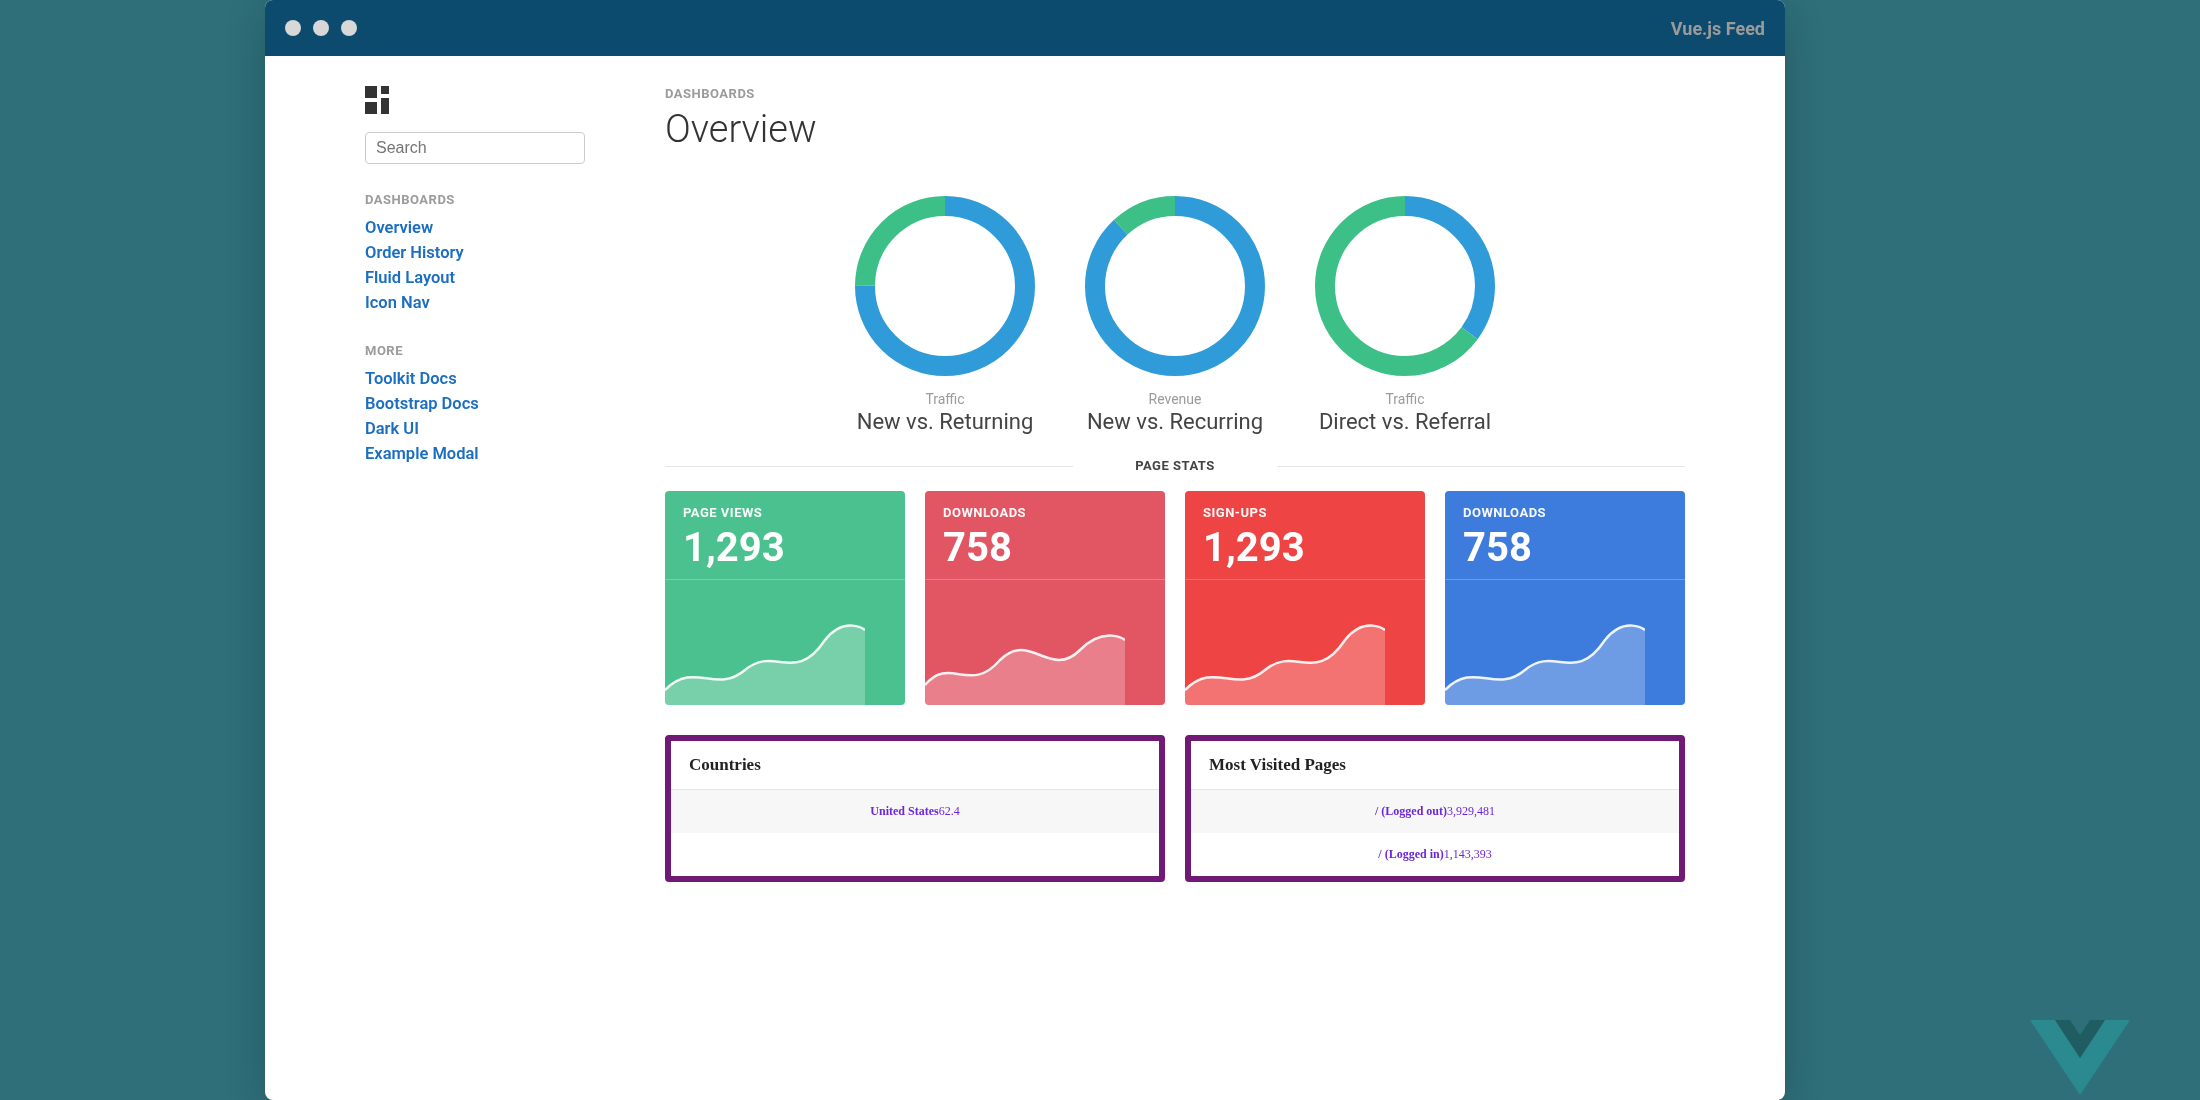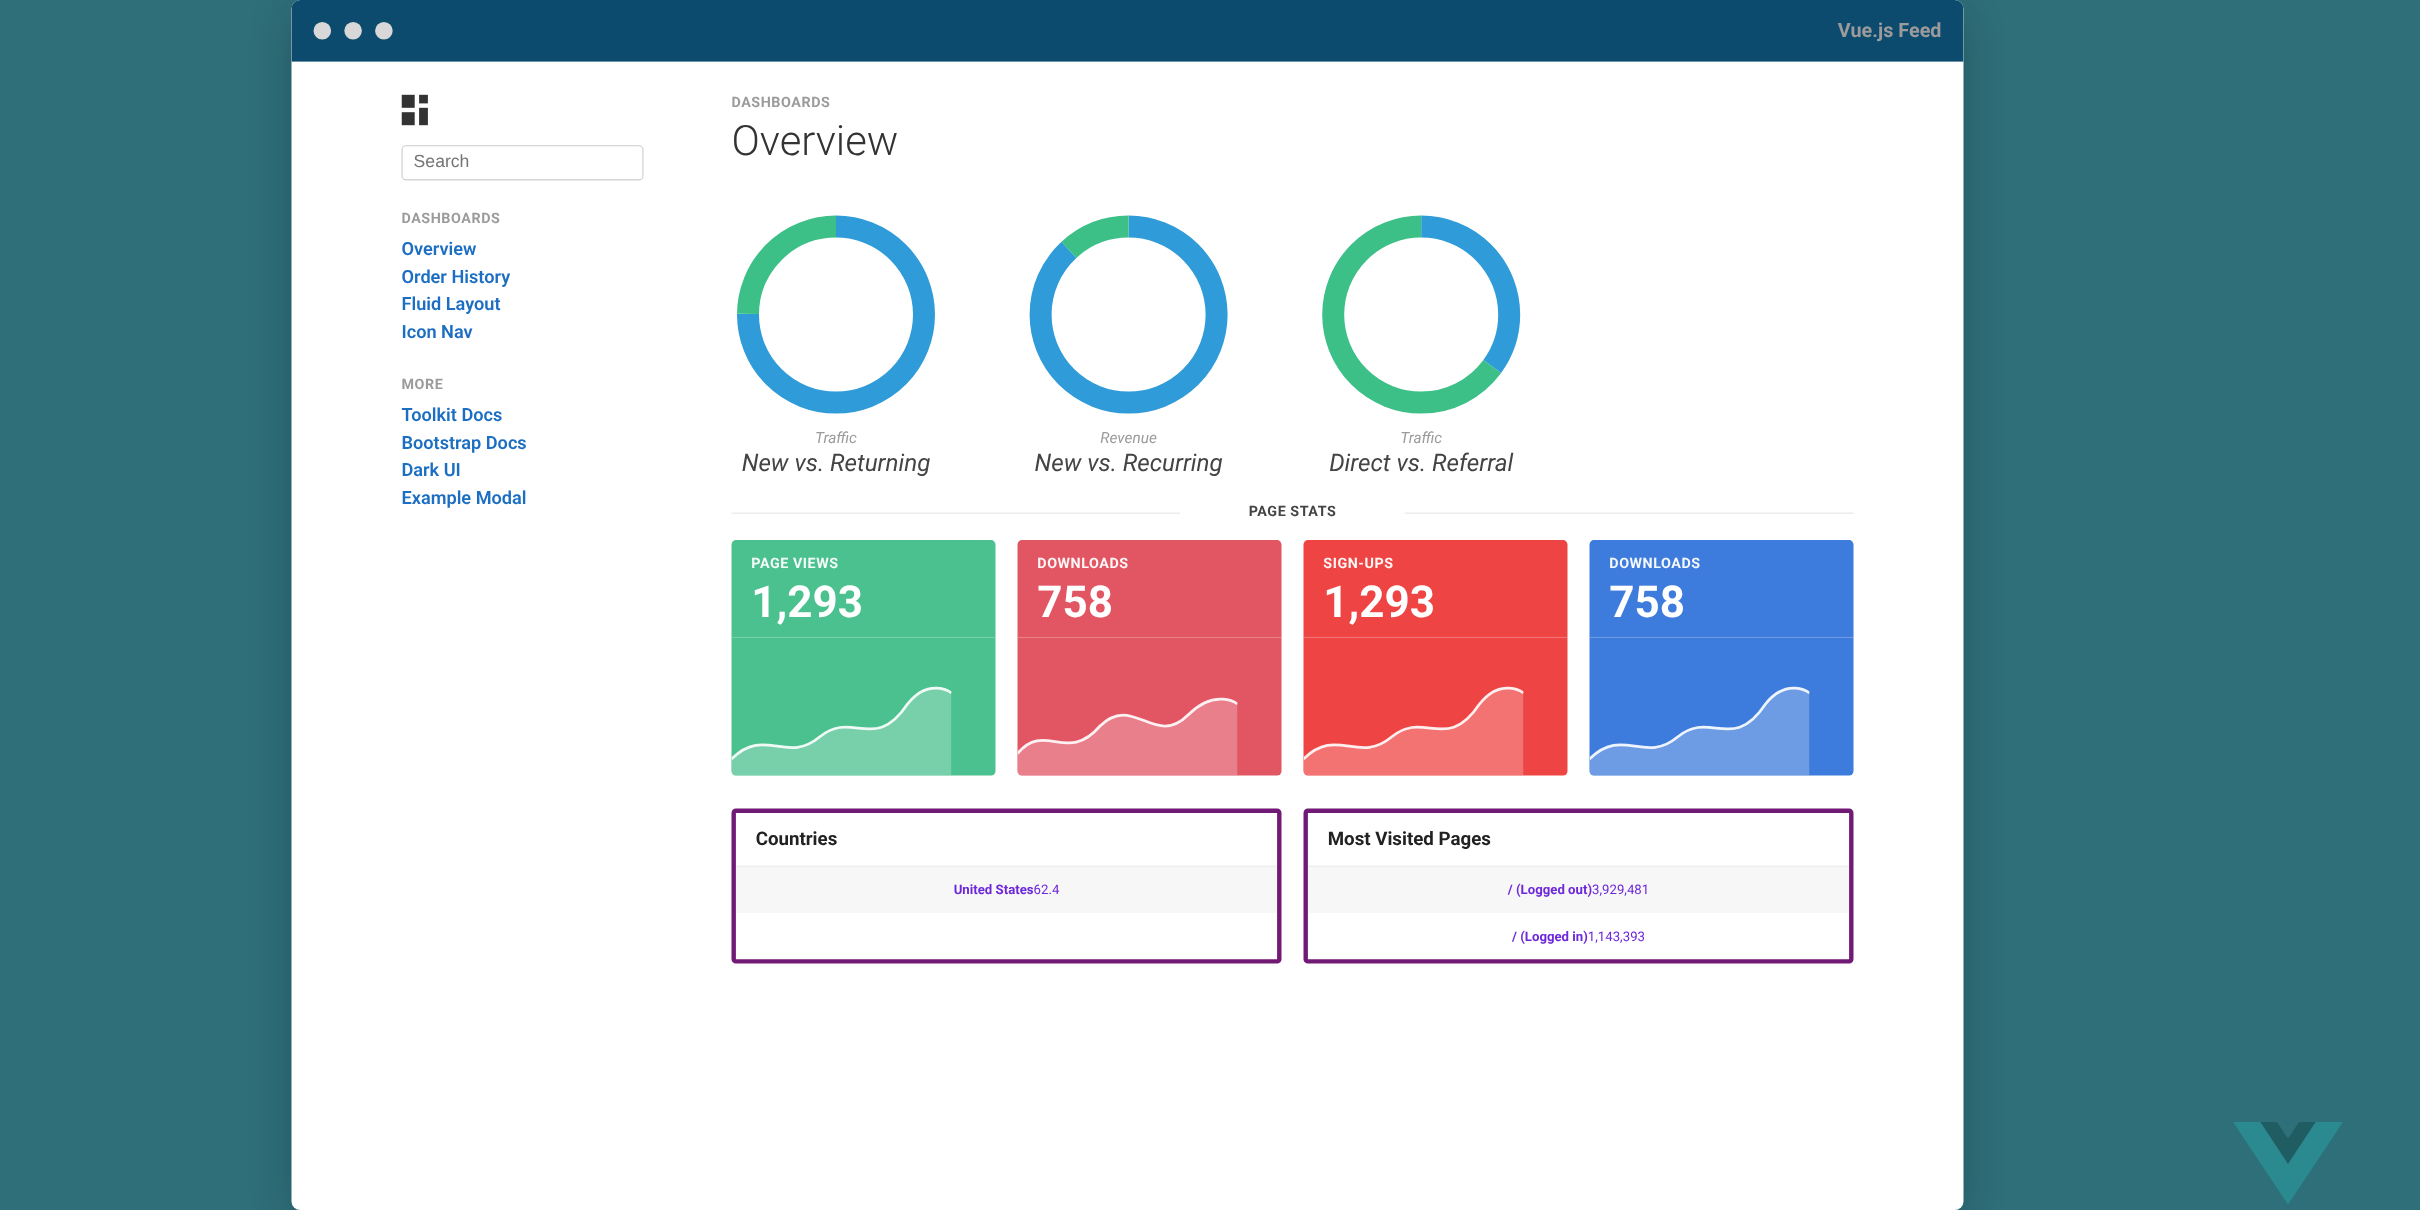--- a/index.html
+++ b/index.html
@@ -72,24 +72,23 @@
       font-size: 13px; font-weight: 700; letter-spacing: 0.5px;
       color: #9b9b9b; text-transform: uppercase; margin-bottom: 6px;
     }
     .page-title {
       font-size: 38px;
       font-weight: 300;
       color: #333;
     }
     .donuts-row {
       display: flex;
-      gap: 76px;
+      gap: 40px;
       margin-top: 40px;
-      justify-content: flex-start;
-      font-style: italic;
+      justify-content: center;
     }
     .donut-card { text-align: center; }
     .donut-wrap { width: 190px; height: 190px; margin: 0 auto 10px; }
     .donut-wrap svg { transform: rotate(-90deg); }
     .donut-eyebrow { font-size: 14px; color: #9b9b9b; margin-bottom: 2px; }
     .donut-title { font-size: 22px; color: #444; font-weight: 400; }
     .divider-label {
       text-align: center; position: relative; margin: 24px 0 18px;
       font-size: 13px; font-weight: 700; letter-spacing: 0.5px;
       color: #444;
@@ -112,21 +111,21 @@
     .stat-label { font-size: 13px; font-weight: 700; letter-spacing: 0.5px; opacity: 0.95; }
     .stat-value { font-size: 40px; font-weight: 700; padding: 0 18px 8px; }
     .stat-divider { height: 1px; background: rgba(255,255,255,0.25); margin: 0 0 6px; }
     .stat-spark {
       position: absolute; bottom: 0; left: 0; right: 0; height: 105px;
     }
     .tables-row {
       display: flex; gap: 20px; margin-top: 30px;
     }
     .data-table {
-      flex: 1; border: 4px solid #701a75; border-radius: 4px; overflow: hidden;
+      flex: 1; border: 6px solid #701a75; border-radius: 4px; overflow: hidden; font-family: Liberation Serif, serif;
     }
     .data-table-head {
       padding: 14px 18px; font-size: 17px; font-weight: 700; color: #222;
       border-bottom: 1px solid #e5e5e5;
     }
     .data-row {
       display: flex; justify-content: center; padding: 14px 18px;
       font-size: 12px; color: #6d28d9;
     }
     .data-row.alt { background: #f7f7f7; }

